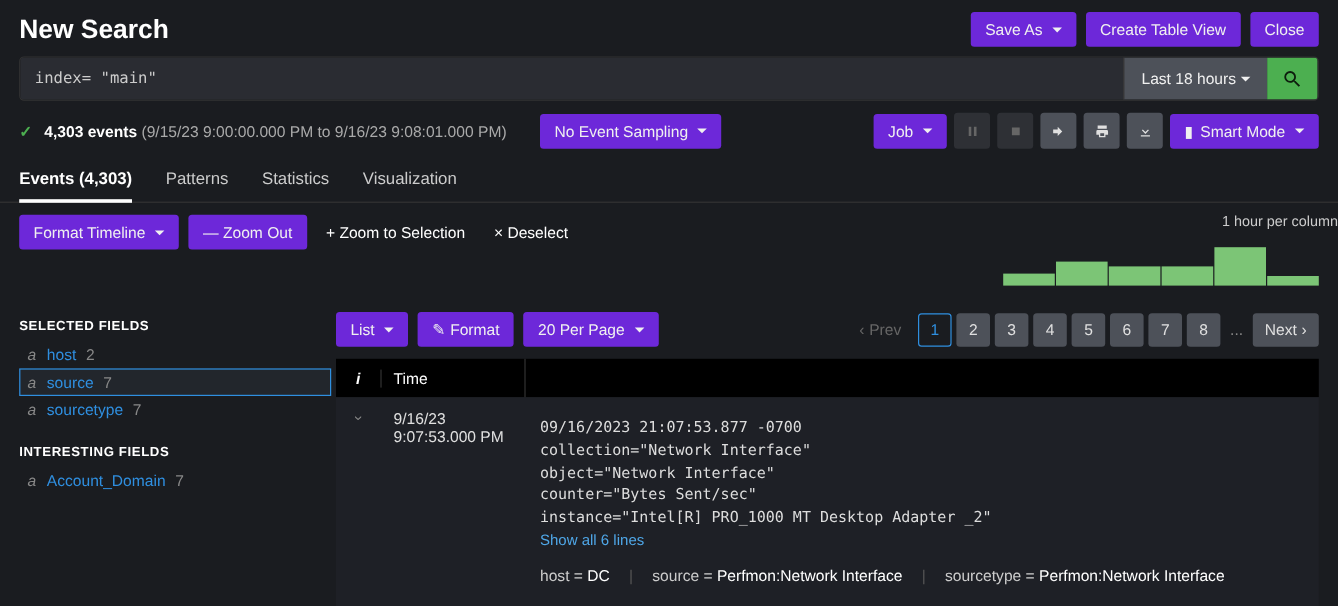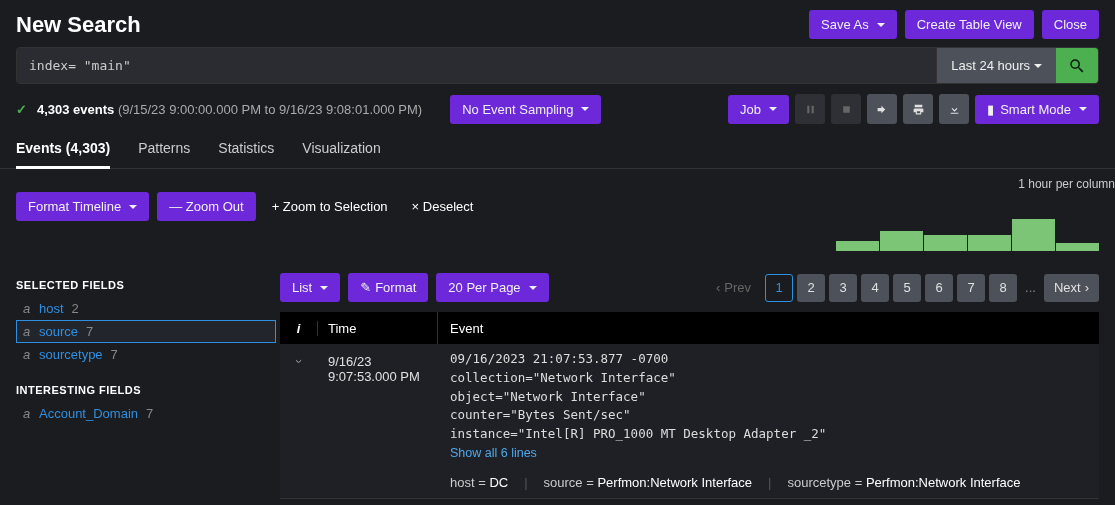--- a/index.html
+++ b/index.html
@@ -126,21 +126,21 @@
     margin-bottom: -1px;
   }
 
   .timeline-row {
     display: flex;
     justify-content: space-between;
     align-items: flex-start;
     padding: 10px 16px 0 16px;
     position: relative;
   }
-  .timeline-controls { display: flex; gap: 8px; align-items: center; margin-top: 13px; }
+  .timeline-controls { display: flex; gap: 8px; align-items: center; }
   .disabled-text { color: #ffffff; cursor: default; padding:7px 8px; font-size:13px;}
   .timeline-label {
     position: absolute;
     right: 0;
     top: 8px;
     font-size: 12px;
     color: #ccc;
   }
   .timeline-chart {
     position: absolute;
@@ -241,21 +241,21 @@
     height: 32px;
     align-items: center;
   }
   .col-info { width: 38px; text-align:center; font-weight:bold; font-style:italic; border-right:1px solid #333;}
   .col-time { width: 120px; padding-left:10px; border-right:1px solid #333; height:100%; display:flex; align-items:center;}
   .col-event { flex:1; padding-left:12px; }
 
   .event-row { display:flex; background:#1e2026; border-bottom:1px solid #333;}
   .ev-expand { width:38px; text-align:center; padding-top:10px; color:#888; cursor:pointer;}
   .ev-time { width:120px; padding:10px 0 10px 10px; color:#e0e0e0; font-size:13px;}
-  .ev-body { flex:1; padding:6px 12px; font-family: Consolas, monospace; font-size:12.5px; color:#ddd; line-height:1.5;}
+  .ev-body { flex:1; padding:16px 12px; font-family: Consolas, monospace; font-size:12.5px; color:#ddd; line-height:1.5;}
   .ev-body .link { color:#4fa7e8; font-family: "Helvetica Neue", Arial, sans-serif; cursor:pointer;}
   .ev-meta {
     margin-top: 10px;
     font-family: "Helvetica Neue", Arial, sans-serif;
     font-size: 13px;
     color: #ccc;
     display:flex;
     gap: 16px;
     align-items:flex-start;
   }
@@ -273,21 +273,21 @@
   <div class="page-title">New Search</div>
   <div class="top-actions">
     <button class="btn caret">Save As</button>
     <button class="btn">Create Table View</button>
     <button class="btn">Close</button>
   </div>
 </div>
 
 <div class="search-row">
   <input class="search-input" value="index= &quot;main&quot;" style="">
-  <div class="time-picker caret">Last 24 hours</div>
+  <div class="time-picker caret">Last 18 hours</div>
   <div class="search-btn">
     <svg width="18" height="18" viewBox="0 0 24 24">
         <path d="M15.5 14h-.79l-.28-.27A6.47 6.47 0 0016 9.5 6.5 6.5 0 109.5 16c1.61 0 3.09-.59 4.23-1.57l.27.28v.79l5 5L20.49 19l-5-5zm-6 0C7.01 14 5 11.99 5 9.5S7.01 5 9.5 5 14 7.01 14 9.5 11.99 14 9.5 14z"></path>
       </svg>
   </div>
 </div>
 
 <div class="status-row">
   <div class="status-left">
     <span class="check">✓</span>
@@ -399,21 +399,20 @@
         <div class="page-btn">7</div>
         <div class="page-btn">8</div>
         <span class="ellips">...</span>
         <div class="page-nav chev-right">Next</div>
       </div>
     </div>
 
     <div class="event-table-header">
       <div class="col-info">i</div>
       <div class="col-time">Time</div>
-      <div class="col-event">Event</div>
     </div>
 
     <div class="event-row">
       <div class="ev-expand"><span class="chev-down"></span></div>
       <div class="ev-time">
         <div>9/16/23</div>
         <div>9:07:53.000 PM</div>
       </div>
       <div class="ev-body">
         <div>09/16/2023 21:07:53.877 -0700</div>

